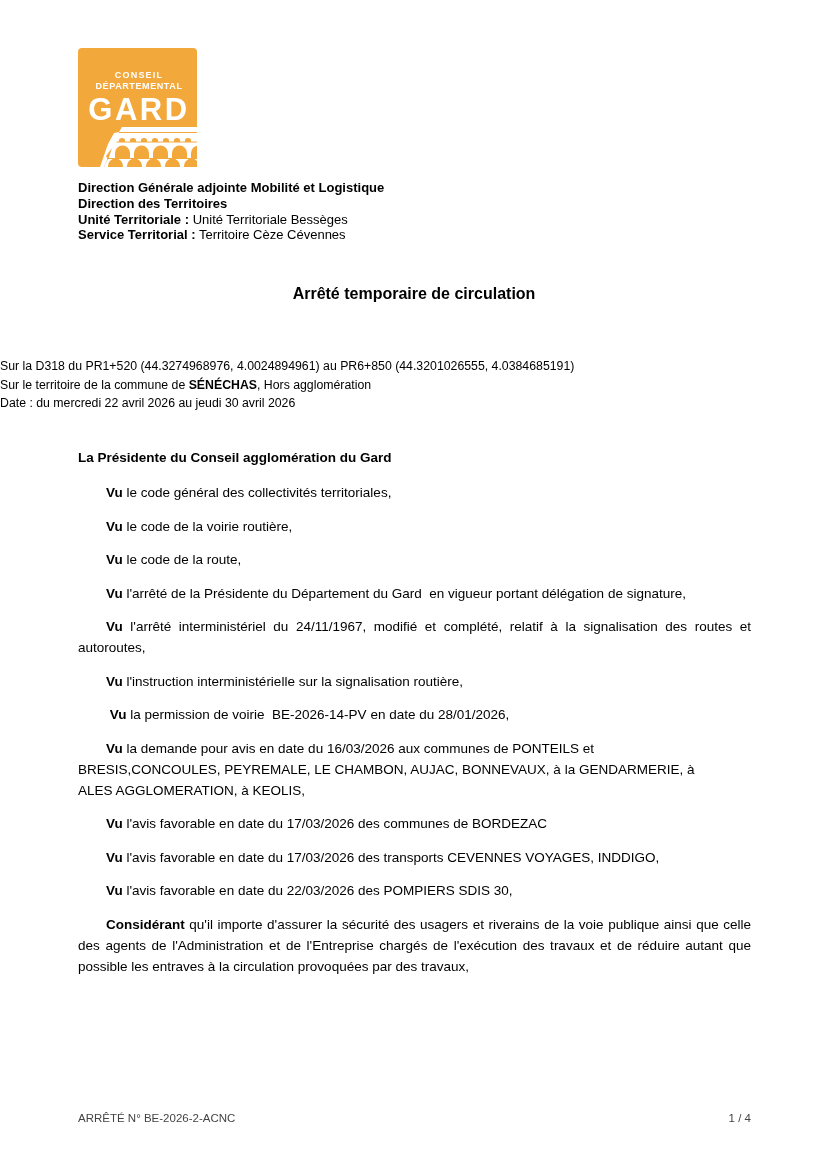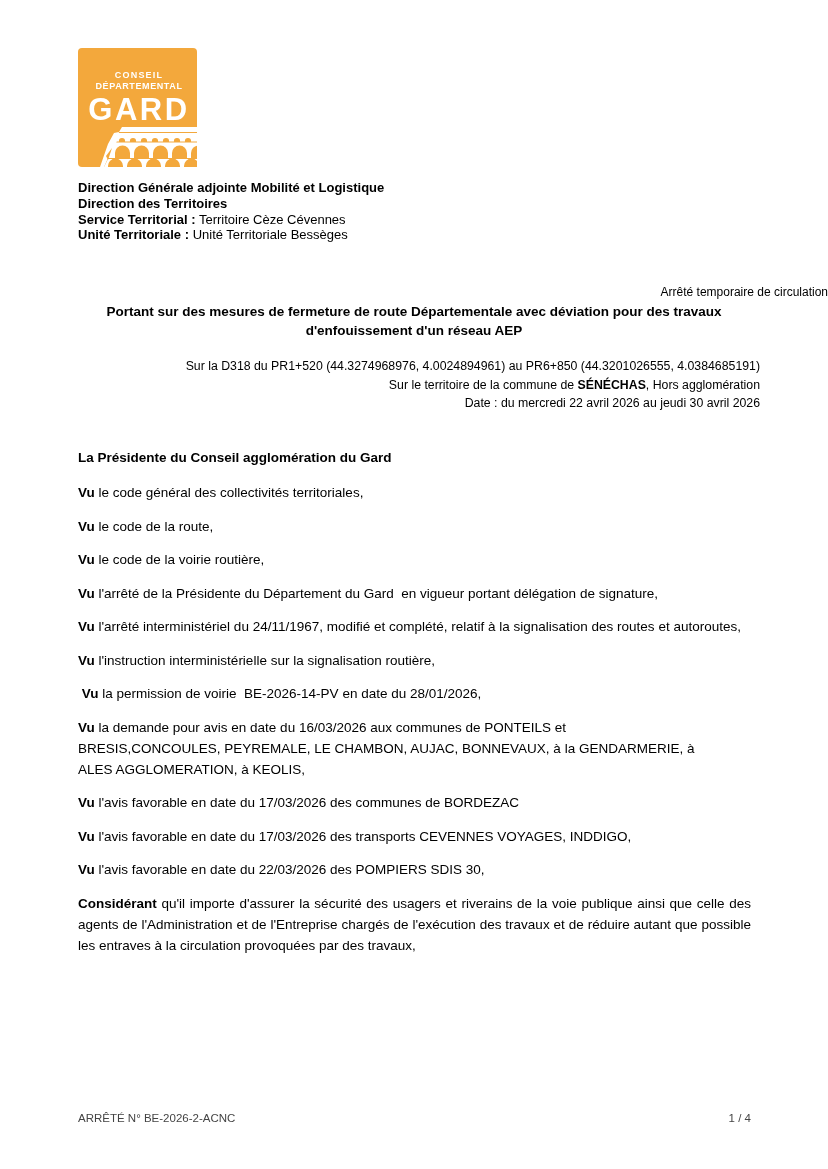--- a/index.html
+++ b/index.html
@@ -32,39 +32,38 @@
   .header-line b { font-weight: bold; }
   
   .title-block {
     position: absolute;
     left: 0;
     top: 285px;
     width: 828px;
     text-align: center;
   }
   .doc-title {
-    font-size: 12px;
-    font-weight: normal;
+    font-size: 16px;
+    font-weight: bold;
     margin: 0 0 3px 0;
-    text-align: right;
   }
   .doc-subtitle {
     font-size: 13.5px;
     font-weight: bold;
     line-height: 19px;
     max-width: 680px;
     margin: 0 auto;
   }
   
   .details-block {
     position: absolute;
     left: 0;
     top: 357px;
     width: 760px;
-    text-align: right;
+    text-align: left;
     font-size: 12.3px;
     line-height: 18.5px;
   }
   .details-block b { font-weight: bold; }
   
   .body-block {
     position: absolute;
     left: 78px;
     top: 447px;
     width: 673px;
@@ -73,21 +72,21 @@
   }
   .body-block p {
     margin: 0 0 12.5px 0;
     text-align: justify;
   }
   .body-block p.intro {
     font-weight: bold;
     margin-bottom: 14px;
     text-align: left;
   }
-  .body-block p b { font-weight: bold; }
+  .body-block p b { font-weight: bold; margin-left: 28px; }
   .preline { white-space: pre-line; text-align: right; }
   
   .footer {
     position: absolute;
     left: 78px;
     top: 1112px;
     width: 673px;
     display: flex;
     justify-content: space-between;
     font-size: 11.5px;
@@ -135,40 +134,39 @@
 
         <polygon points="36,85 41,84 38,96 30,110 26,119 22,119 30,96" fill="#ffffff"></polygon>
         <polygon points="28,108 34,100 30,112" fill="#F3A83C"></polygon>
       </g>
     </svg>
   </div>
 
   <div class="header-block">
     <div class="header-line"><b>Direction Générale adjointe Mobilité et Logistique</b><span></span></div>
     <div class="header-line"><b>Direction des Territoires</b><span></span></div>
+    <div class="header-line"><b>Unité Territoriale :</b><span> Unité Territoriale Bessèges</span></div>
     <div class="header-line"><b>Service Territorial :</b><span> Territoire Cèze Cévennes</span></div>
-    <div class="header-line"><b>Unité Territoriale :</b><span> Unité Territoriale Bessèges</span></div>
   </div>
 
   <div class="title-block">
     <div class="doc-title">Arrêté temporaire de circulation</div>
-    <div class="doc-subtitle">Portant sur des mesures de fermeture de route Départementale avec déviation pour des travaux d'enfouissement d'un réseau AEP</div>
   </div>
 
   <div class="details-block">
     <div>Sur la D318 du PR1+520 (44.3274968976, 4.0024894961) au PR6+850 (44.3201026555, 4.0384685191)</div>
     <div><span>Sur le territoire de la commune de </span><b>SÉNÉCHAS</b><span>, Hors agglomération</span></div>
     <div>Date : du mercredi 22 avril 2026 au jeudi 30 avril 2026</div>
   </div>
 
   <div class="body-block">
     <p class="intro">La Présidente du Conseil agglomération du Gard</p>
     <p><b>Vu</b><span> le code général des collectivités territoriales,</span></p>
+    <p><b>Vu</b><span> le code de la voirie routière,</span></p>
     <p><b>Vu</b><span> le code de la route,</span></p>
-    <p><b>Vu</b><span> le code de la voirie routière,</span></p>
     <p><b>Vu</b><span> l'arrêté de la Présidente du Département du Gard &nbsp;en vigueur portant délégation de signature,</span></p>
     <p><b>Vu</b><span> l'arrêté interministériel du 24/11/1967, modifié et complété, relatif à la signalisation des routes et autoroutes,</span></p>
     <p><b>Vu</b><span> l'instruction interministérielle sur la signalisation routière,</span></p>
     <p><b>&nbsp;Vu</b><span> la permission de voirie &nbsp;BE-2026-14-PV en date du 28/01/2026,</span></p>
     <p class="preline"><b>Vu</b><span> la demande pour avis en date du 16/03/2026 aux communes de PONTEILS et
 BRESIS,CONCOULES, PEYREMALE, LE CHAMBON, AUJAC, BONNEVAUX, à la GENDARMERIE, à
 ALES AGGLOMERATION, à KEOLIS,</span></p>
     <p><b>Vu</b><span> l'avis favorable en date du 17/03/2026 des communes de BORDEZAC</span></p>
     <p><b>Vu</b><span> l'avis favorable en date du 17/03/2026 des transports CEVENNES VOYAGES, INDDIGO,</span></p>
     <p><b>Vu</b><span> l'avis favorable en date du 22/03/2026 des POMPIERS SDIS 30,</span></p>

